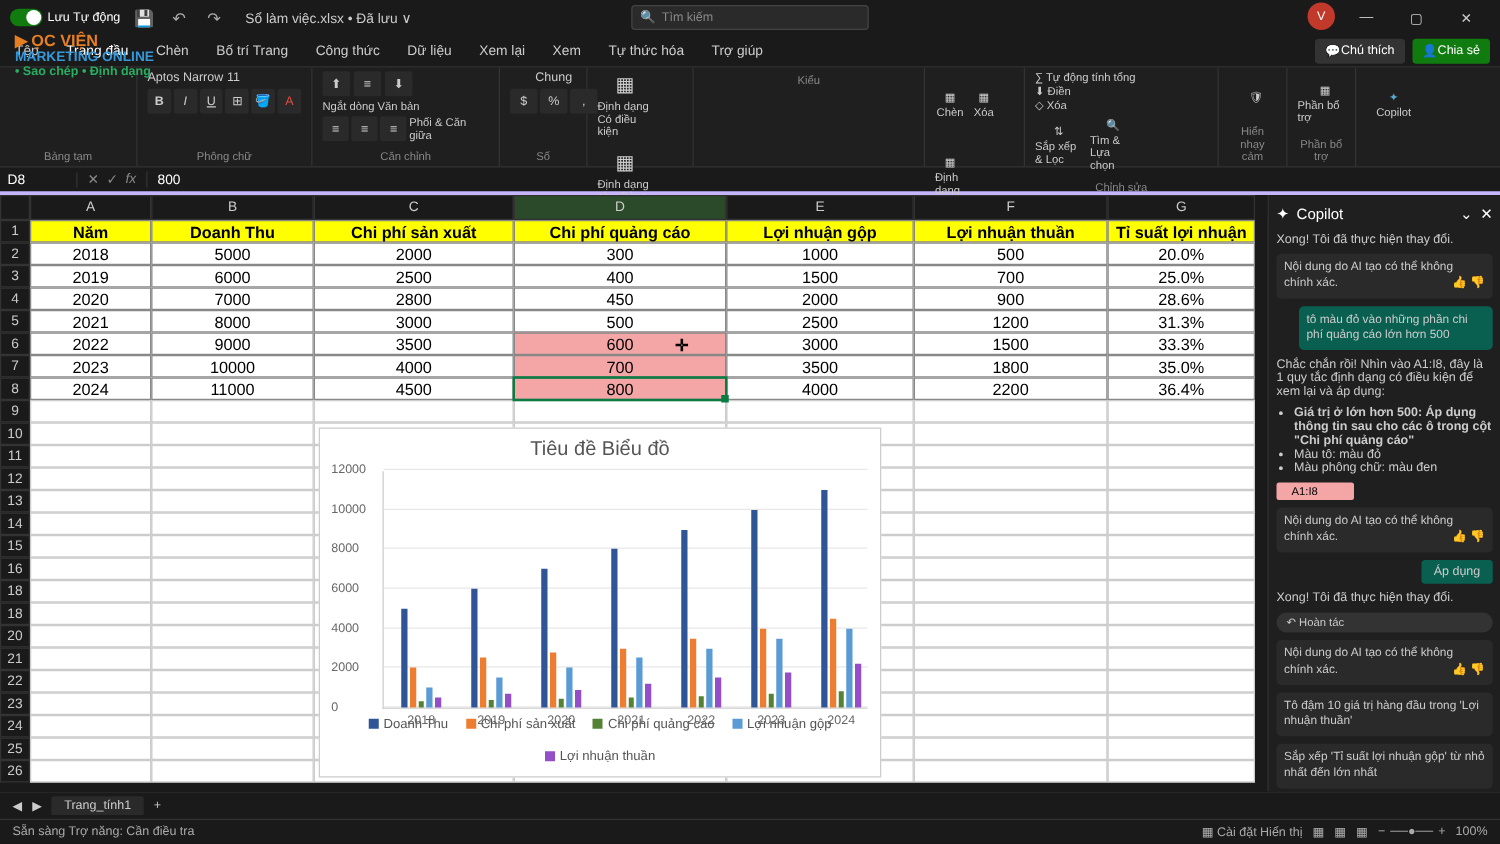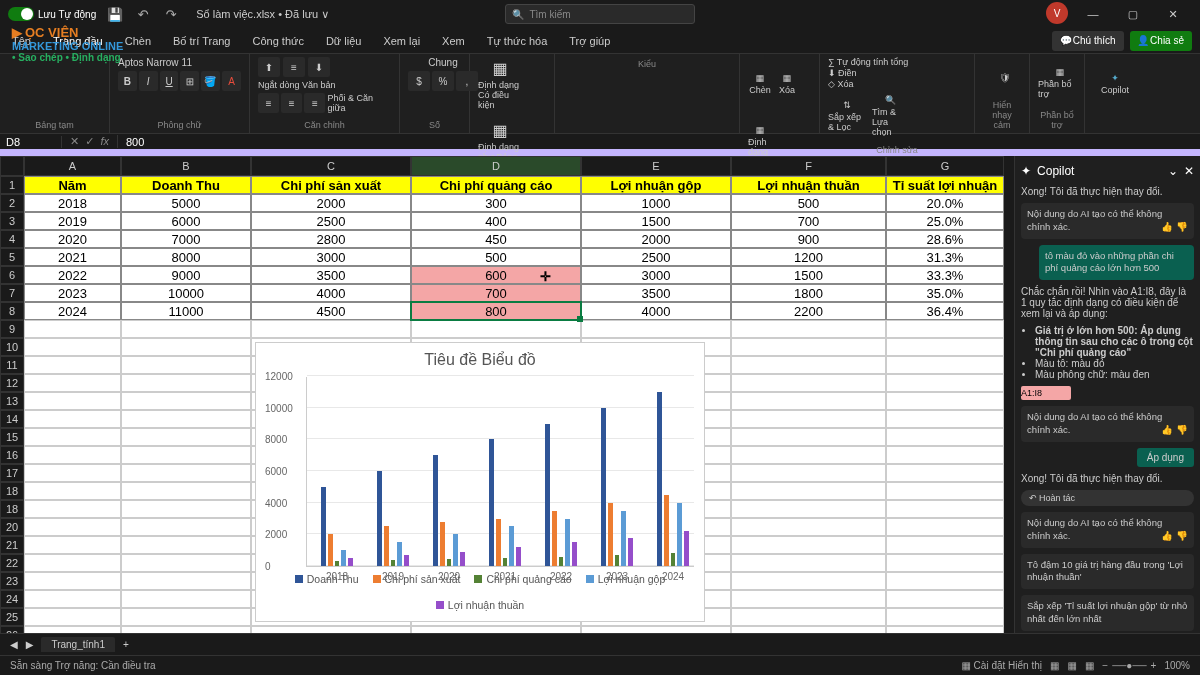--- a/index.html
+++ b/index.html
@@ -27,21 +27,21 @@
 .logo3{color:#27ae60;font-size:10px}
 .rgroup{border-right:1px solid #333;padding:3px 8px;display:flex;flex-direction:column;justify-content:space-between;font-size:9px;color:#888}
 .rgroup-label{text-align:center;font-size:9px;padding-top:2px}
 .rg-top{display:flex;gap:3px;flex-wrap:wrap;align-items:center}
 .rg-btn{width:22px;height:20px;background:#2a2a2a;display:flex;align-items:center;justify-content:center;color:#ccc;font-size:10px;border-radius:2px}
 .rg-big{width:44px;height:54px;display:flex;flex-direction:column;align-items:center;justify-content:center;gap:2px;font-size:9px;color:#ccc}
 .styles-box{display:flex;gap:2px;flex-wrap:wrap;width:178px}
 .style-cell{width:56px;height:18px;font-size:9px;display:flex;align-items:center;justify-content:center;border:1px solid #555}
 .sc1{background:#333;color:#fff}.sc2{background:#555;color:#b6d7a8}.sc3{background:#333;color:#ffd966}.sc4{background:#333;color:#e06666}
 .sc5{background:#f4b084;color:#000}.sc6{background:#ffe699;color:#000}.sc7{background:#ddd;color:#000}.sc8{background:#333;color:#6fa8dc}
-.formula-bar{height:22px;background:#1a1a1a;display:flex;align-items:center;border-bottom:7px solid #c4b5fd;font-size:11px}
+.formula-bar{height:22px;background:#1a1a1a;display:flex;align-items:center;border-bottom:3px solid #c4b5fd;font-size:11px}
 .name-box{width:62px;padding:0 6px;border-right:1px solid #333;color:#fff}
 .fx-icons{display:flex;gap:6px;padding:0 8px;color:#888;border-right:1px solid #333}
 .fx-val{padding:0 8px;color:#fff}
 .main{display:flex;height:calc(675px - 28px - 26px - 80px - 22px - 22px - 20px)}
 .sheet-area{flex:1;background:#1a1a1a;position:relative;overflow:hidden;border-right:1px solid #333}
 .grid-head{display:flex;background:#1a1a1a;color:#ccc;font-size:11px;position:sticky;top:0}
 .corner{width:24px;height:20px;border:1px solid #333;background:#1a1a1a}
 .col-h{height:20px;border:1px solid #333;display:flex;align-items:center;justify-content:center;background:#1a1a1a}
 .col-h.sel{background:#2a4a2a}
 .cA{width:97px}.cB{width:130px}.cC{width:160px}.cD{width:170px}.cE{width:150px}.cF{width:155px}.cG{width:118px}
@@ -423,30 +423,20 @@
           <div class="cell cA"></div>
           <div class="cell cB"></div>
           <div class="cell cC"></div>
           <div class="cell cD"></div>
           <div class="cell cE"></div>
           <div class="cell cF"></div>
           <div class="cell cG"></div>
         </div>
         <div class="row empty">
           <div class="row-h">16</div>
-          <div class="cell cA"></div>
-          <div class="cell cB"></div>
-          <div class="cell cC"></div>
-          <div class="cell cD"></div>
-          <div class="cell cE"></div>
-          <div class="cell cF"></div>
-          <div class="cell cG"></div>
-        </div>
-        <div class="row empty">
-          <div class="row-h">17</div>
           <div class="cell cA"></div>
           <div class="cell cB"></div>
           <div class="cell cC"></div>
           <div class="cell cD"></div>
           <div class="cell cE"></div>
           <div class="cell cF"></div>
           <div class="cell cG"></div>
         </div>
         <div class="row empty">
           <div class="row-h">18</div>
@@ -636,21 +626,21 @@
       </div>
     <div>Xong! Tôi đã thực hiện thay đổi.</div>
     <div class="cp-msg"><span>Nội dung do AI tạo có thể không chính xác.</span> <span style="float:right">👍 👎</span></div>
     <div class="cp-msg user">tô màu đỏ vào những phần chi phí quảng cáo lớn hơn 500</div>
     <div>Chắc chắn rồi! Nhìn vào A1:I8, đây là 1 quy tắc định dạng có điều kiện để xem lại và áp dụng:</div>
     <ul>
       <li><b>Giá trị ở lớn hơn 500: Áp dụng thông tin sau cho các ô trong cột "Chi phí quảng cáo"</b></li>
       <li>Màu tô: màu đỏ</li>
       <li>Màu phông chữ: màu đen</li>
     </ul>
-    <div style="background:#f4a6a6;color:#000;padding:2px 0;border-radius:2px;width:50px;font-size:9px">A1:I8</div>
+    <div style="background:#f4a6a6;color:#000;padding:2px 12px;border-radius:2px;width:62px;font-size:9px">A1:I8</div>
     <div class="cp-msg"><span>Nội dung do AI tạo có thể không chính xác.</span> <span style="float:right">👍 👎</span></div>
     <div class="cp-btn">Áp dụng</div>
     <div>Xong! Tôi đã thực hiện thay đổi.</div>
     <span class="cp-pill">↶ <span>Hoàn tác</span></span>
     <div class="cp-msg"><span>Nội dung do AI tạo có thể không chính xác.</span> <span style="float:right">👍 👎</span></div>
     <div class="cp-msg">Tô đậm 10 giá trị hàng đầu trong 'Lợi nhuận thuần'</div>
     <div class="cp-msg">Sắp xếp 'Tỉ suất lợi nhuận gộp' từ nhỏ nhất đến lớn nhất</div>
 
   </div>
 </div>

